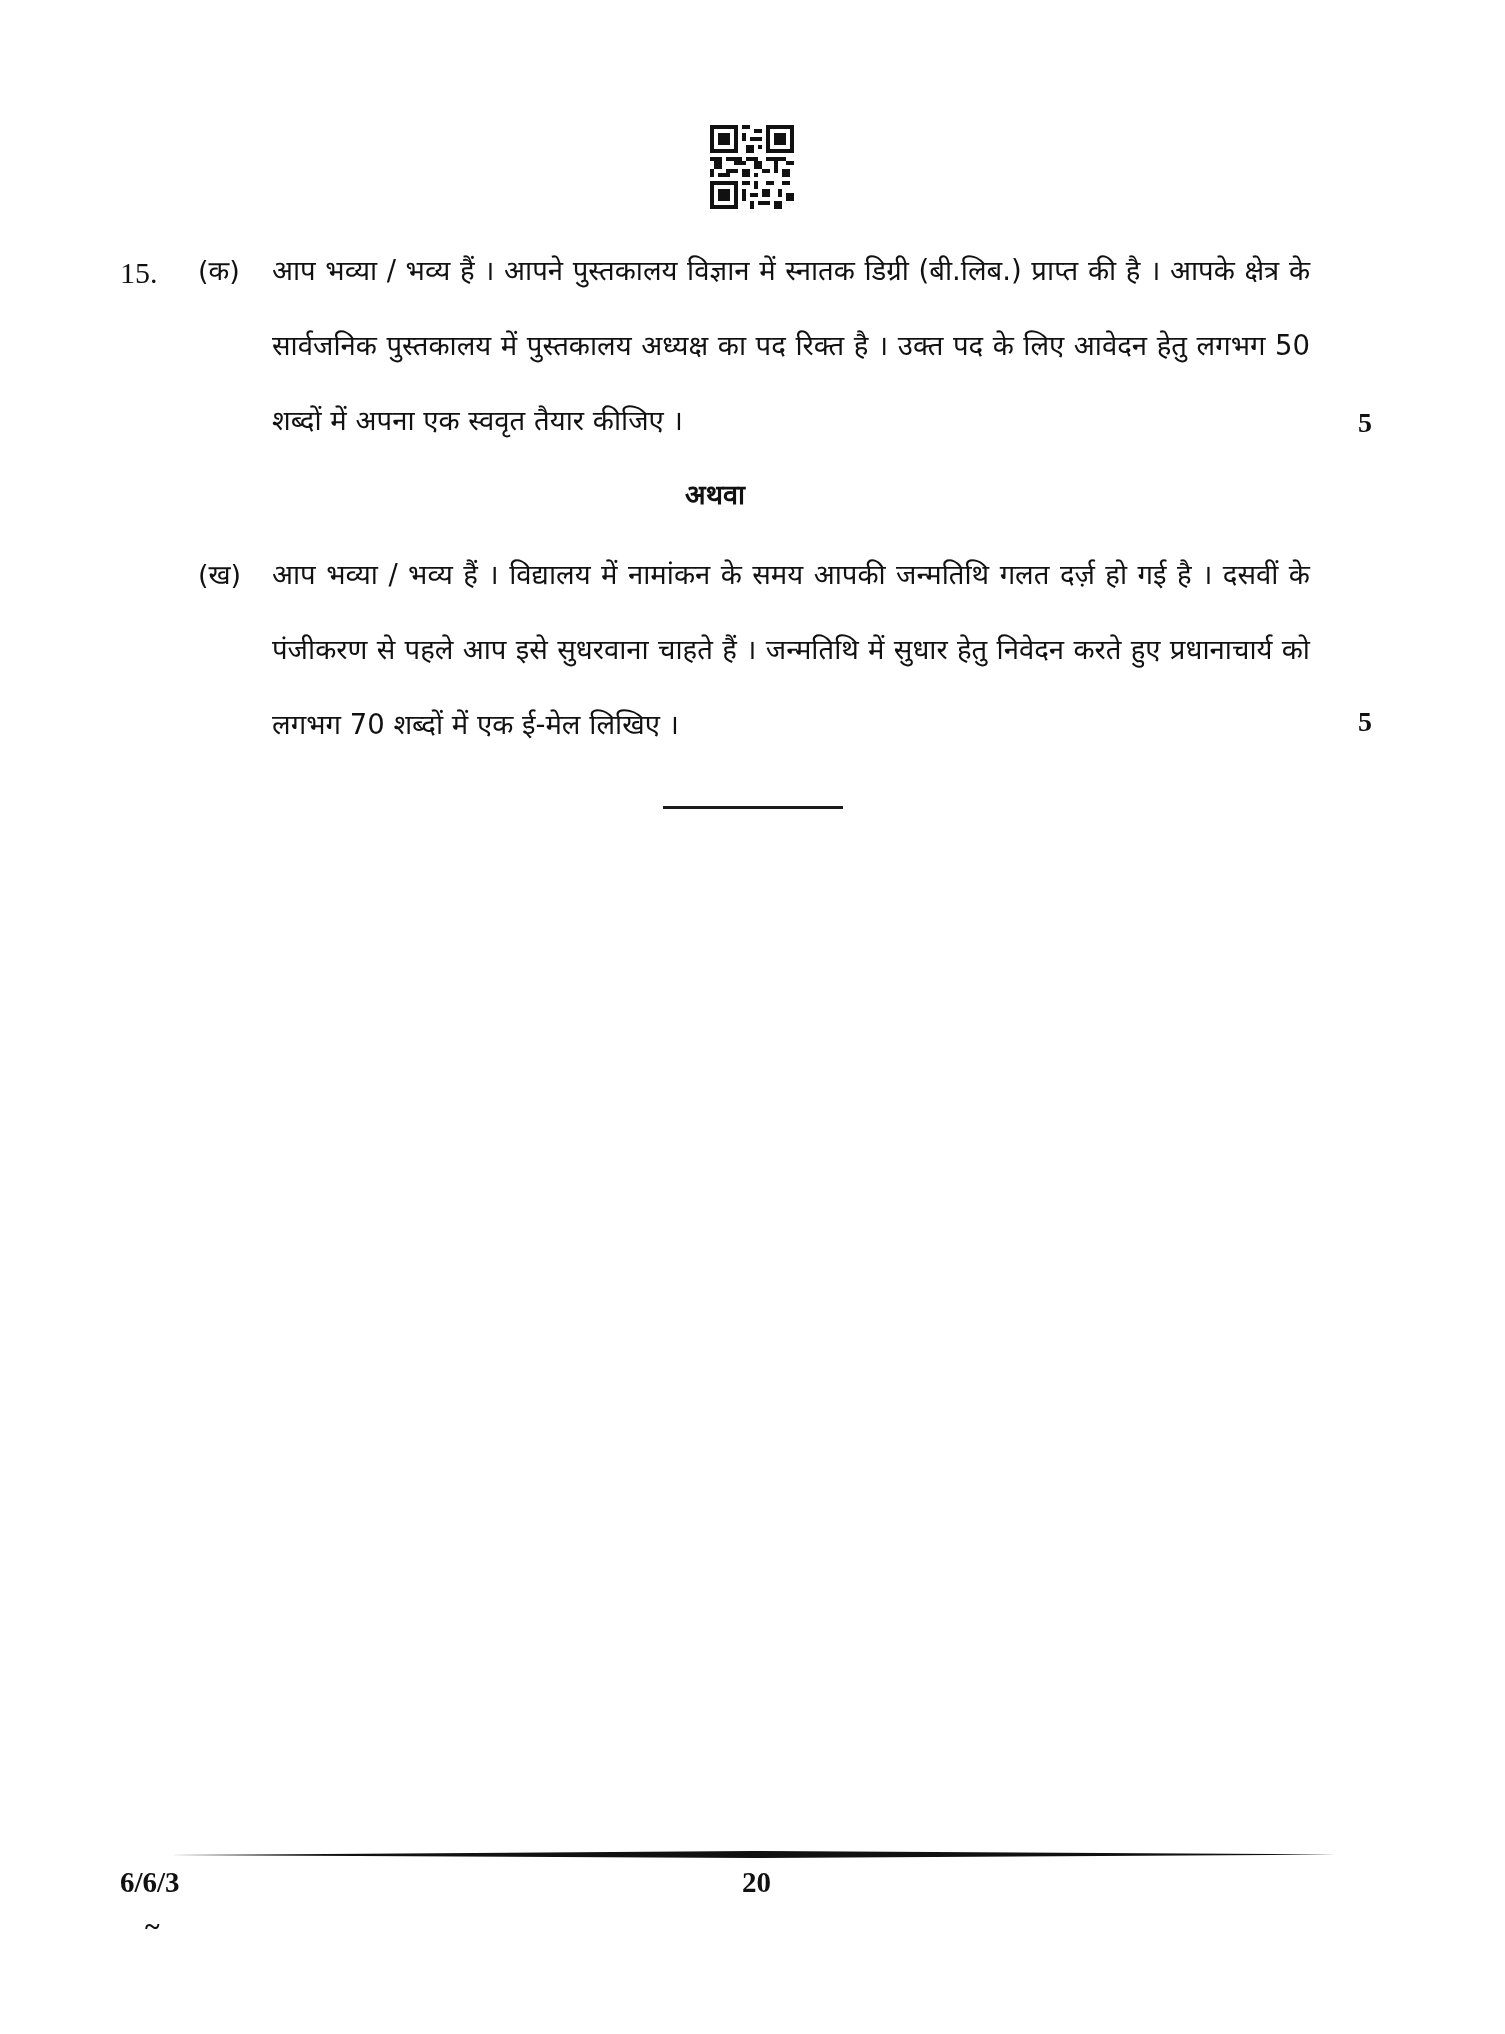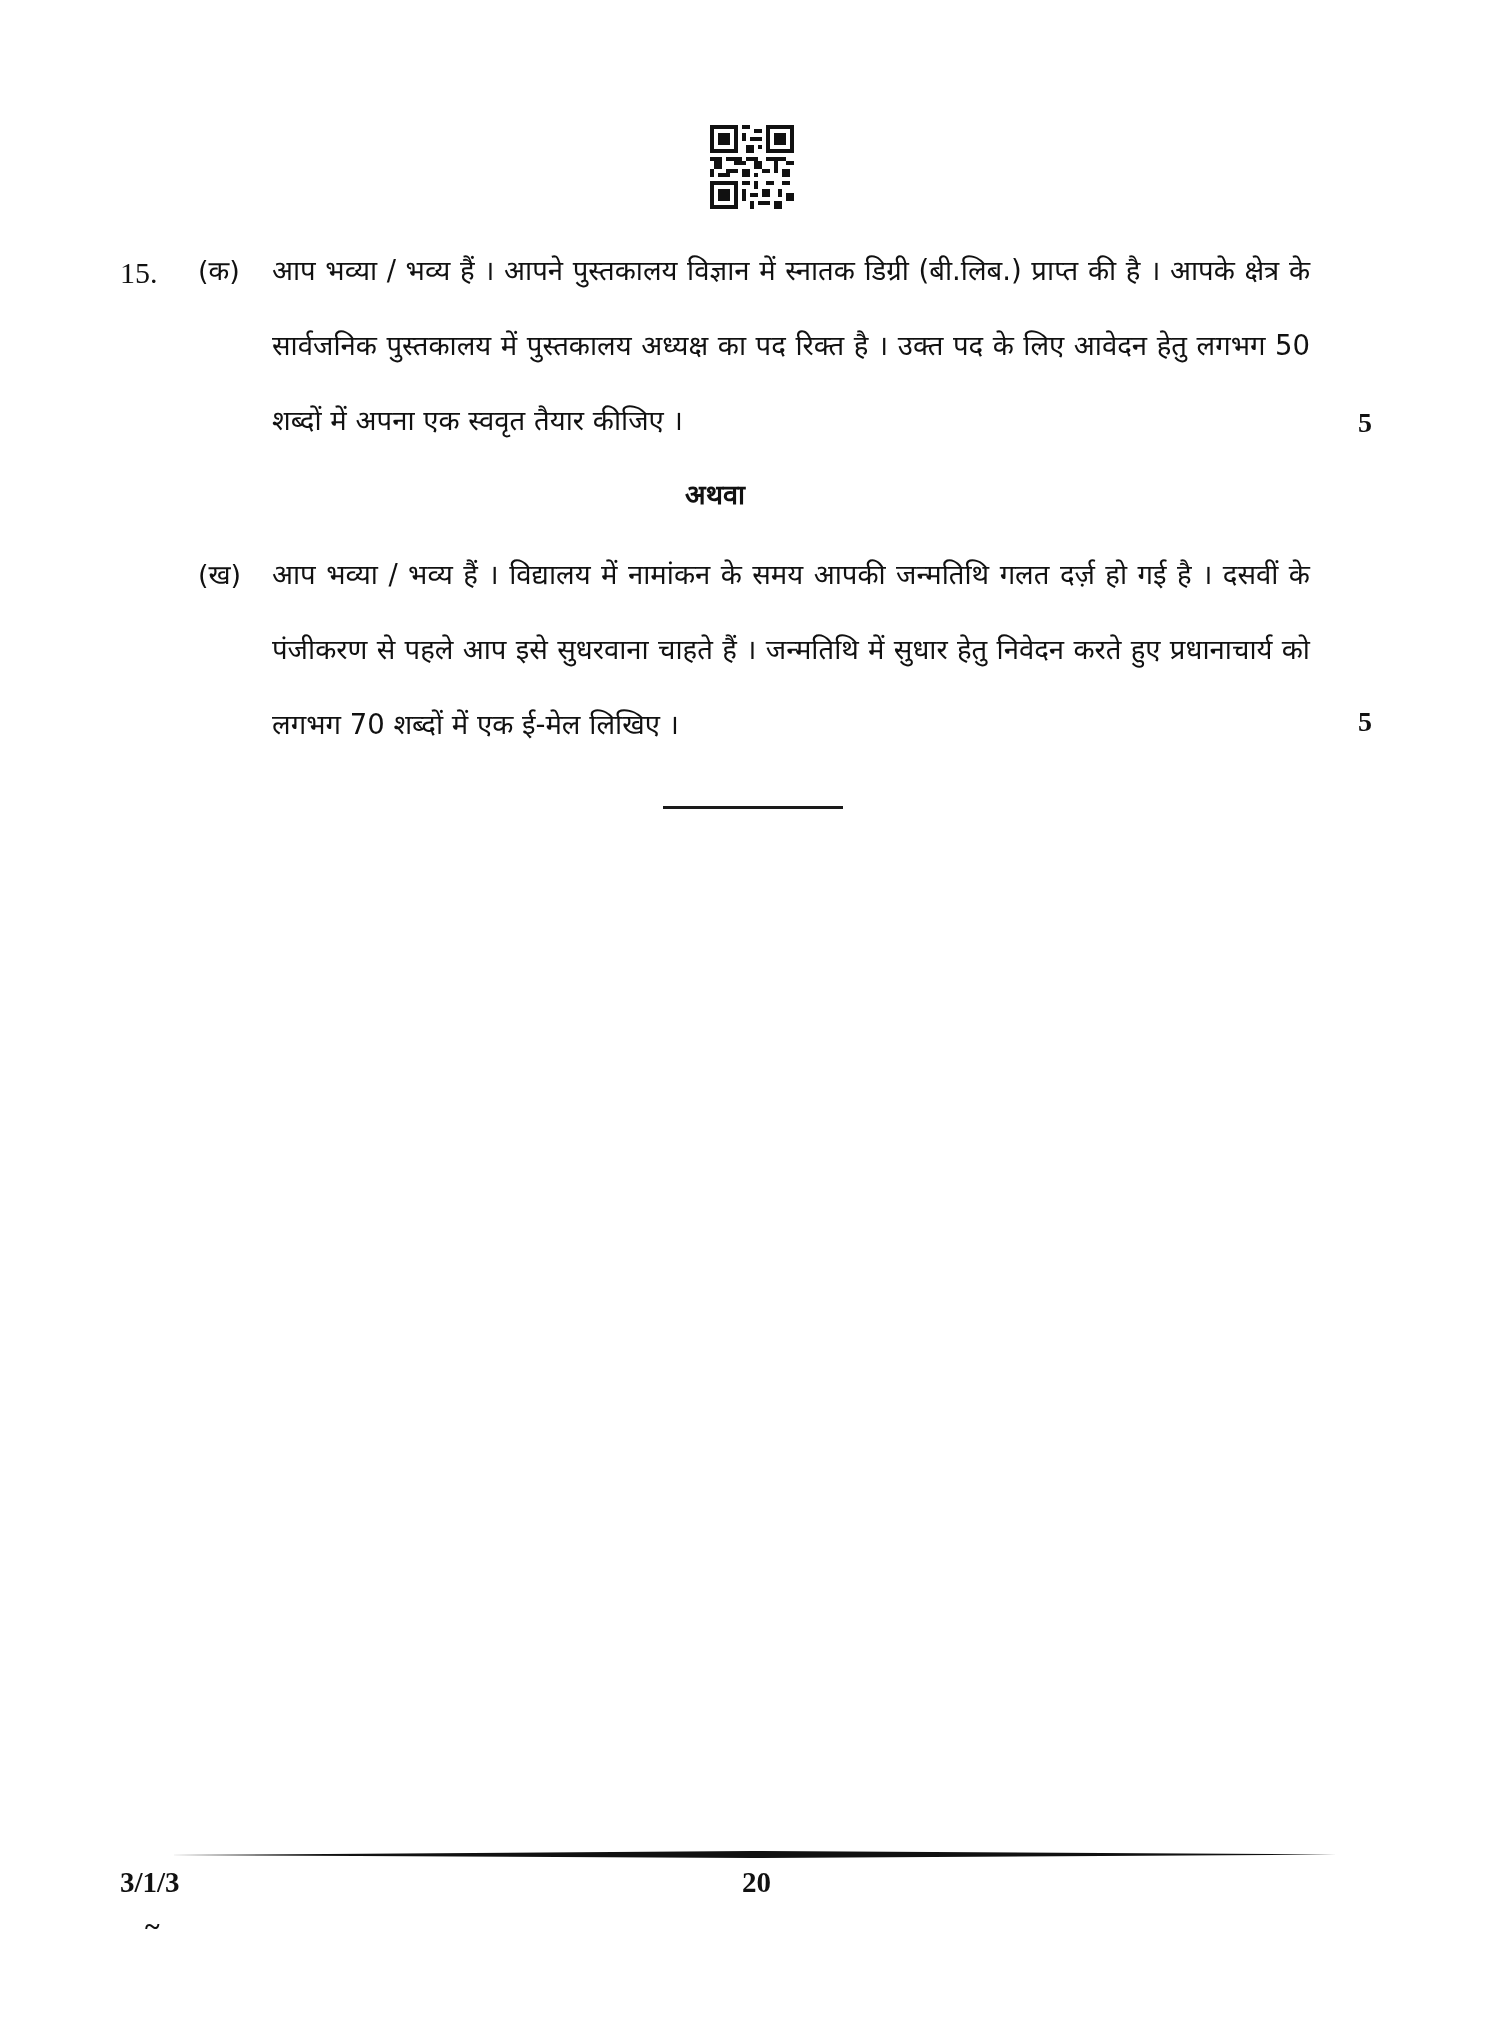--- a/index.html
+++ b/index.html
@@ -177,15 +177,15 @@
 
 <div class="opt-label" style="top:560px;">(ख)</div>
 <p class="para" style="top:537px;">आप भव्या / भव्य हैं । विद्यालय में नामांकन के समय आपकी जन्मतिथि गलत दर्ज़ हो गई है । दसवीं के पंजीकरण से पहले आप इसे सुधरवाना चाहते हैं । जन्मतिथि में सुधार हेतु निवेदन करते हुए प्रधानाचार्य को लगभग 70 शब्दों में एक ई-मेल लिखिए ।</p>
 <div class="marks" style="top:707px;">5</div>
 
 <div class="end-rule"></div>
 
 <svg class="footer-rule" viewBox="0 0 1167 7" preserveAspectRatio="none">
   <polygon points="0,4 583,0 1167,3.5 583,7" fill="#111"></polygon>
 </svg>
-<div class="footer-code">3/1/3</div>
+<div class="footer-code">6/6/3</div>
 <div class="footer-page">20</div>
 <div class="footer-tilde">~</div>
 
 </body></html>

